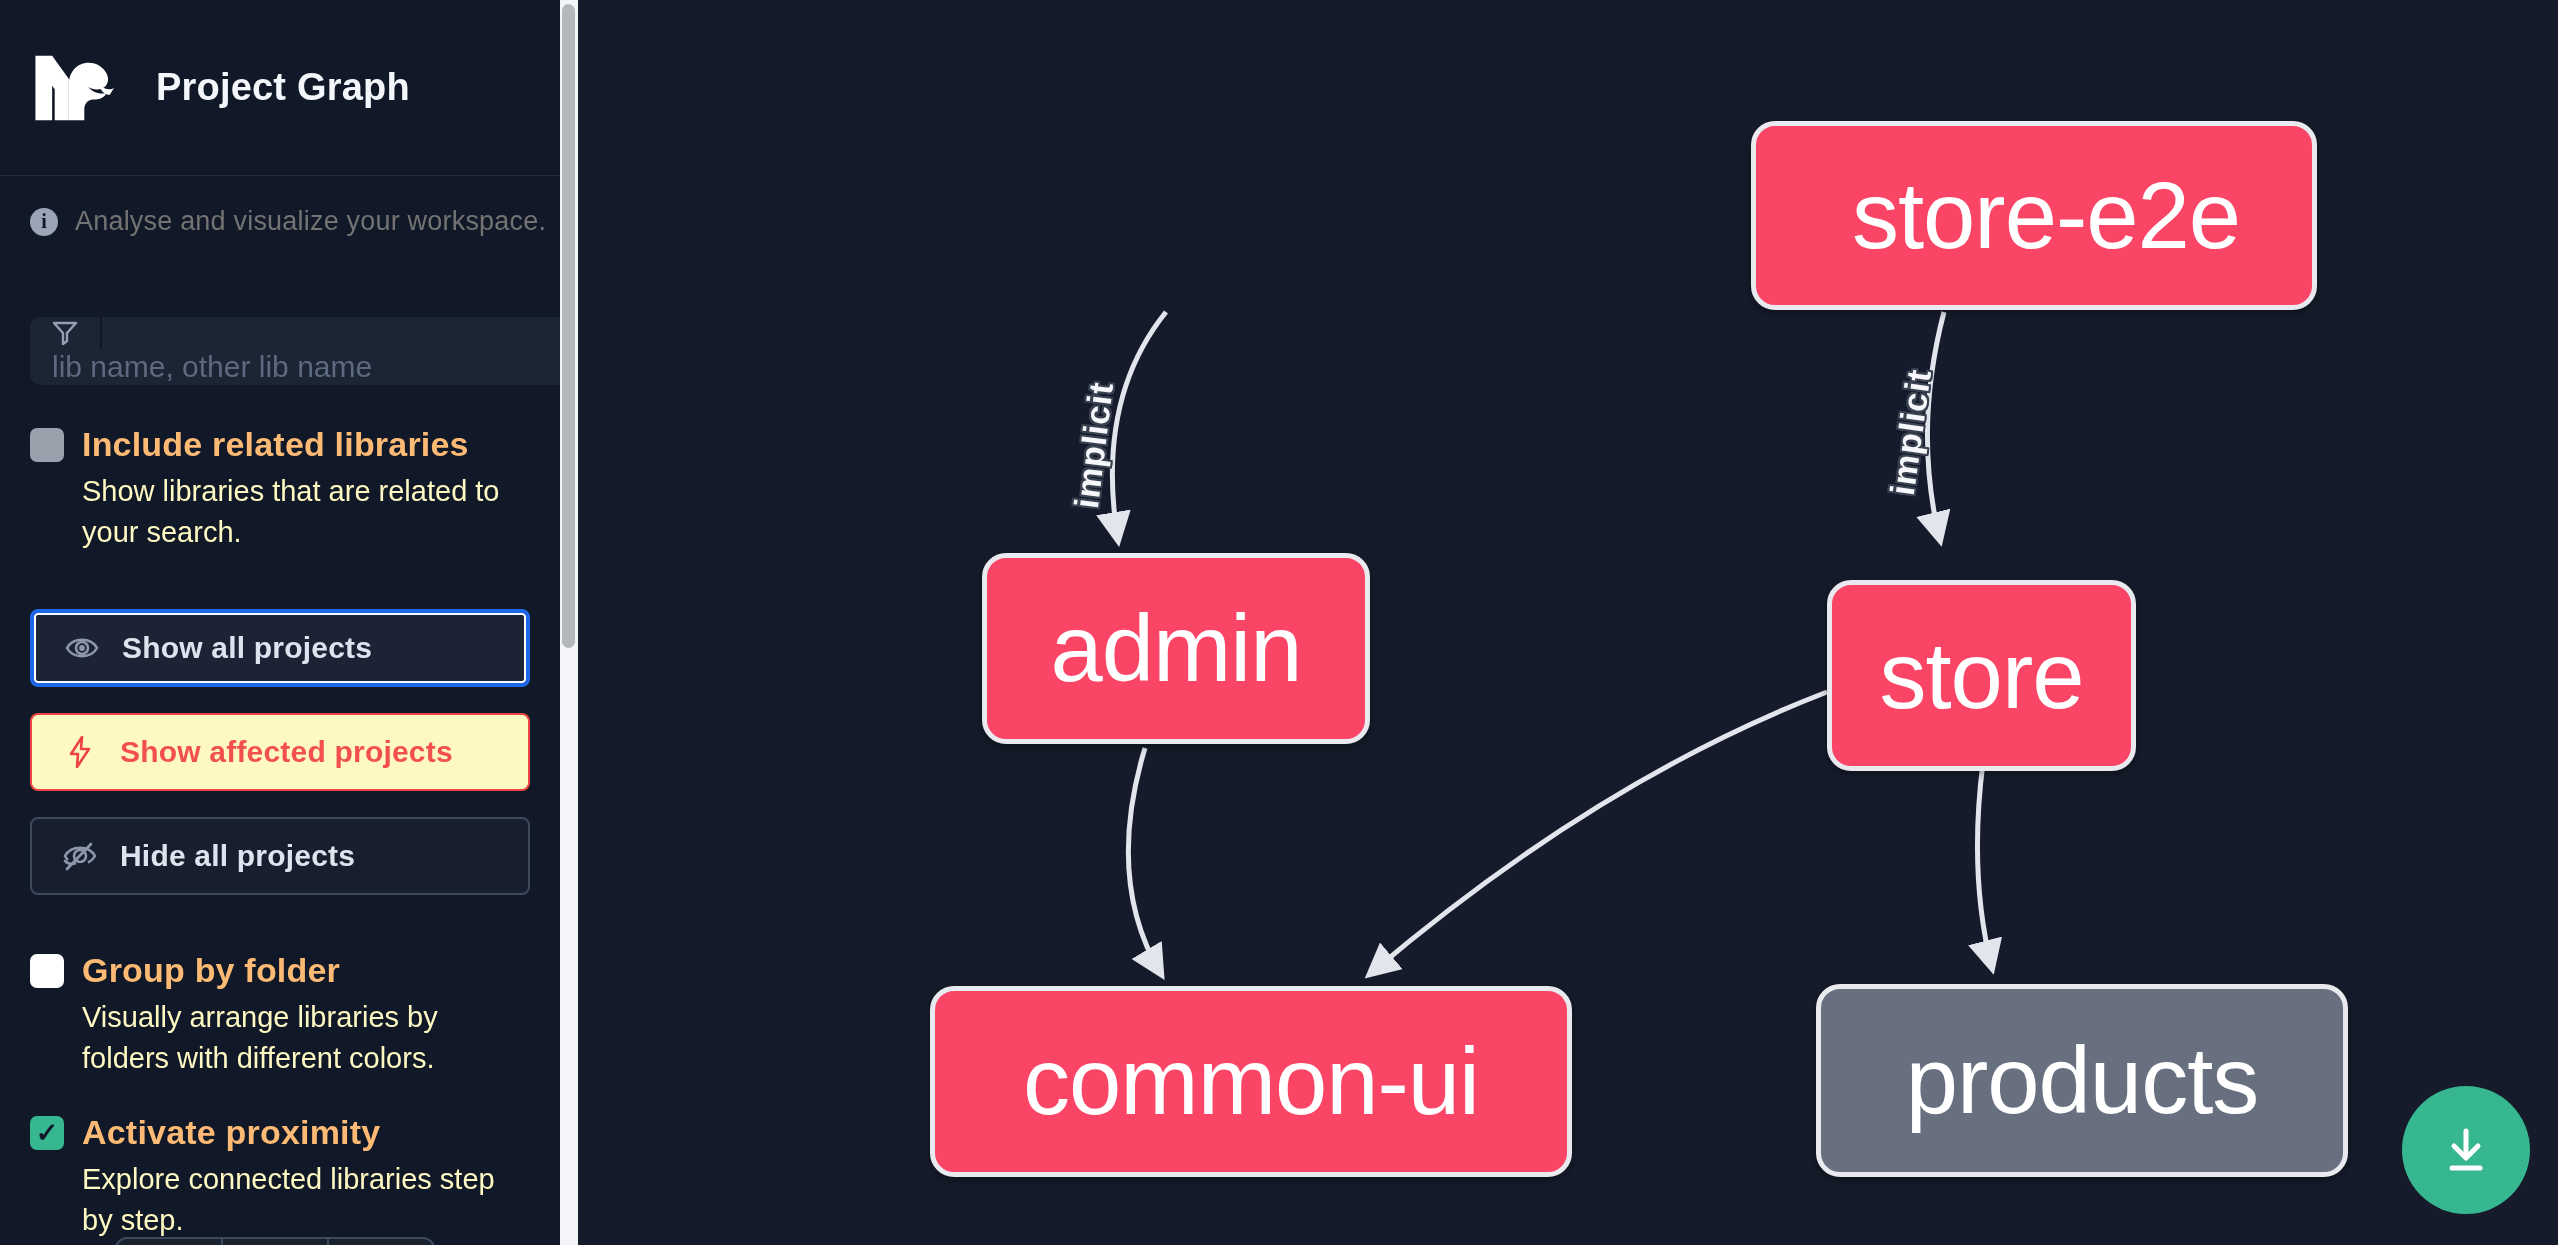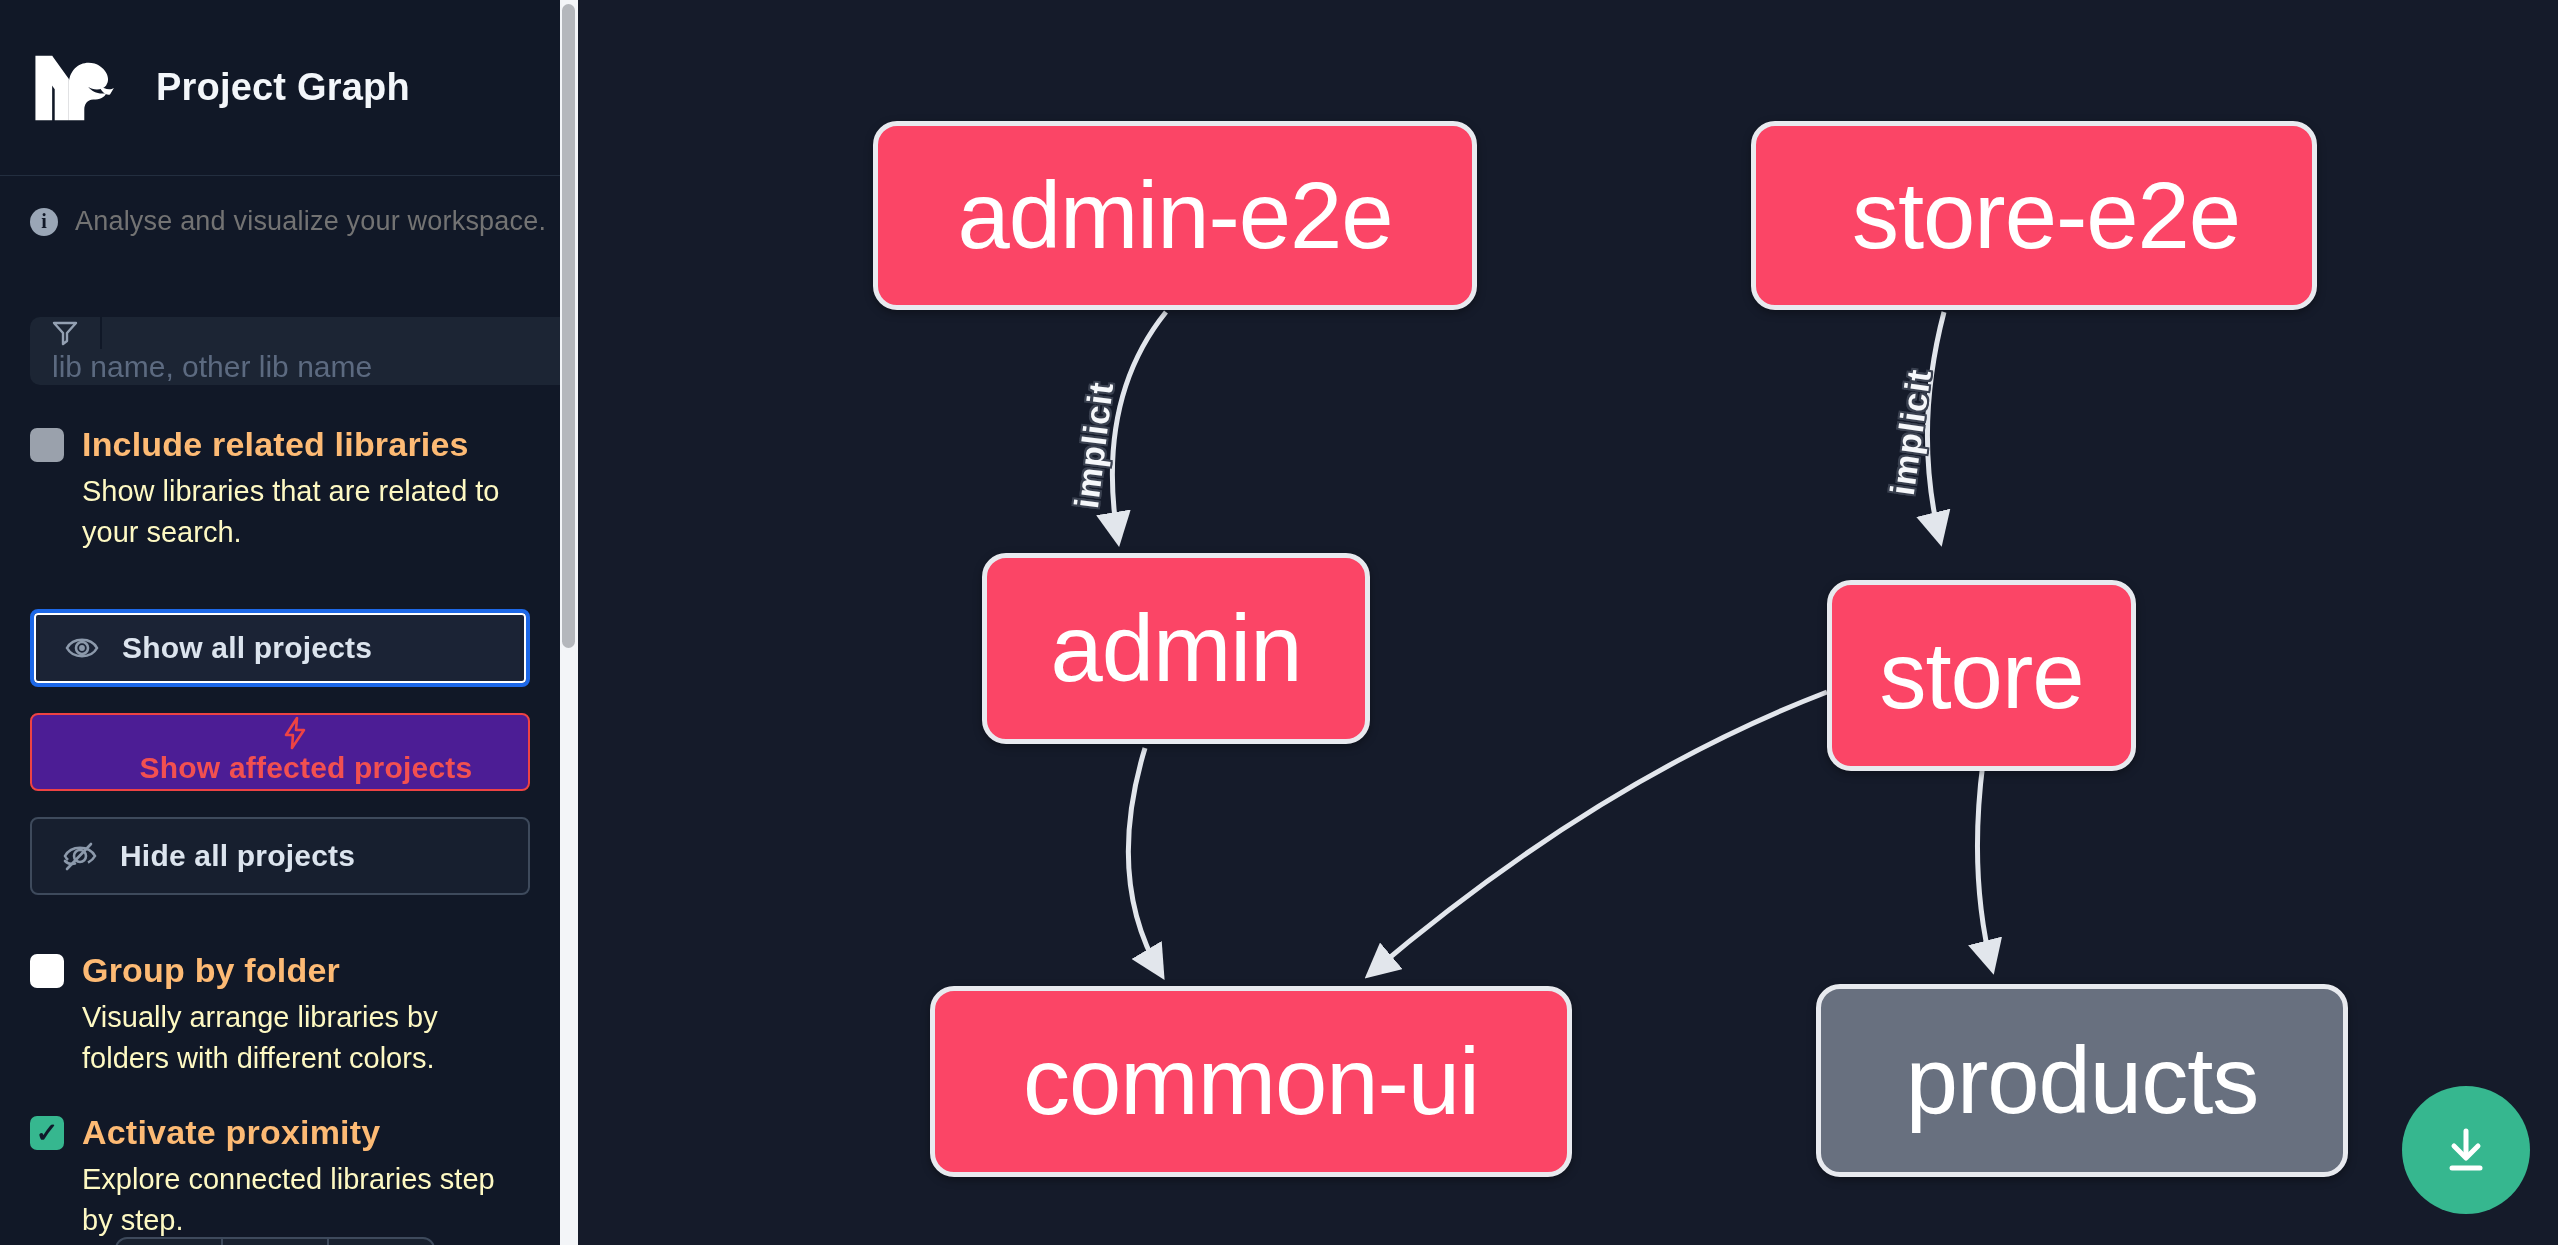--- a/index.html
+++ b/index.html
@@ -60,21 +60,21 @@
   .side-btn {
     width:500px; height:78px; border-radius:8px; display:flex; align-items:center;
     padding-left:30px; margin-bottom:26px; cursor:pointer; background:#171f2f;
     border:2px solid #3e4a5c; font-family:"Liberation Sans",sans-serif;
   }
   .side-btn .btn-label { font-size:30px; font-weight:600; color:#dce4ee; margin-left:22px; letter-spacing:.2px; }
   .side-btn.focused {
     background:#1b2335; border:4px solid var(--accent-blue,#1d68e8);
     box-shadow:inset 0 0 0 2px #ffffff;
   }
-  .side-btn.danger { border-color:var(--accent-red,#ee4343); background:#4c1d95;flex-direction:column; }
+  .side-btn.danger { border-color:var(--accent-red,#ee4343); background:#fef9c3; }
   .side-btn.danger .btn-label { color:#f25050; }
   .icon24 { width:36px; height:36px; flex:0 0 auto; }
 
   .segmented {
     position:absolute; left:115px; top:1237px; width:320px; height:34px;
     border:2px solid #3e4a5c; border-radius:12px 12px 0 0; background:#19212f;
     display:flex;
   }
   .segmented .seg { flex:1; border-right:2px solid #3e4a5c; }
   .segmented .seg:last-child { border-right:none; }
@@ -234,19 +234,18 @@
 
   <button class="fab">
     <svg width="54" height="54" viewBox="0 0 54 54" fill="none" stroke="#ffffff" stroke-width="5" stroke-linecap="round" stroke-linejoin="round">
       <line x1="27" y1="8" x2="27" y2="33"></line>
       <path d="M15 23 L27 35 L39 23"></path>
       <line x1="13" y1="45" x2="41" y2="45"></line>
     </svg>
   </button>
 <div class="edge-label" style="left: 516px; top: 445px; transform: translate(-50%, -50%) rotate(-83deg);">implicit</div>
     <div class="edge-label" style="left: 1333px; top: 432px; transform: translate(-50%, -50%) rotate(-82deg);">implicit</div>
-    <div class="node affected" style="left: 295px; top: 121px; width: 604px; height: 189px;">admin-e2e</div>
     <div class="node affected" style="left: 1173px; top: 121px; width: 566px; height: 189px; padding-left: 24px;">store-e2e</div>
     <div class="node affected" style="left: 404px; top: 553px; width: 388px; height: 191px;">admin</div>
     <div class="node affected" style="left: 1249px; top: 580px; width: 309px; height: 191px;">store</div>
     <div class="node affected" style="left: 352px; top: 986px; width: 642px; height: 191px;">common-ui</div>
     <div class="node default" style="left: 1238px; top: 984px; width: 532px; height: 193px;">products</div>
   </main>
 
 </body></html>

